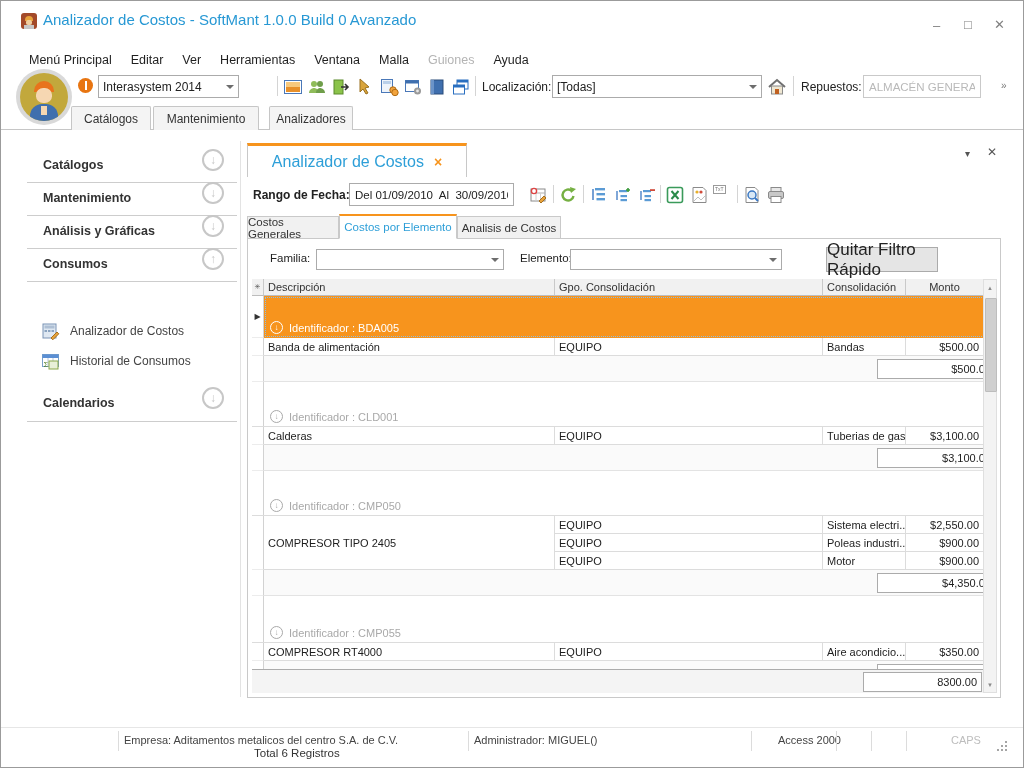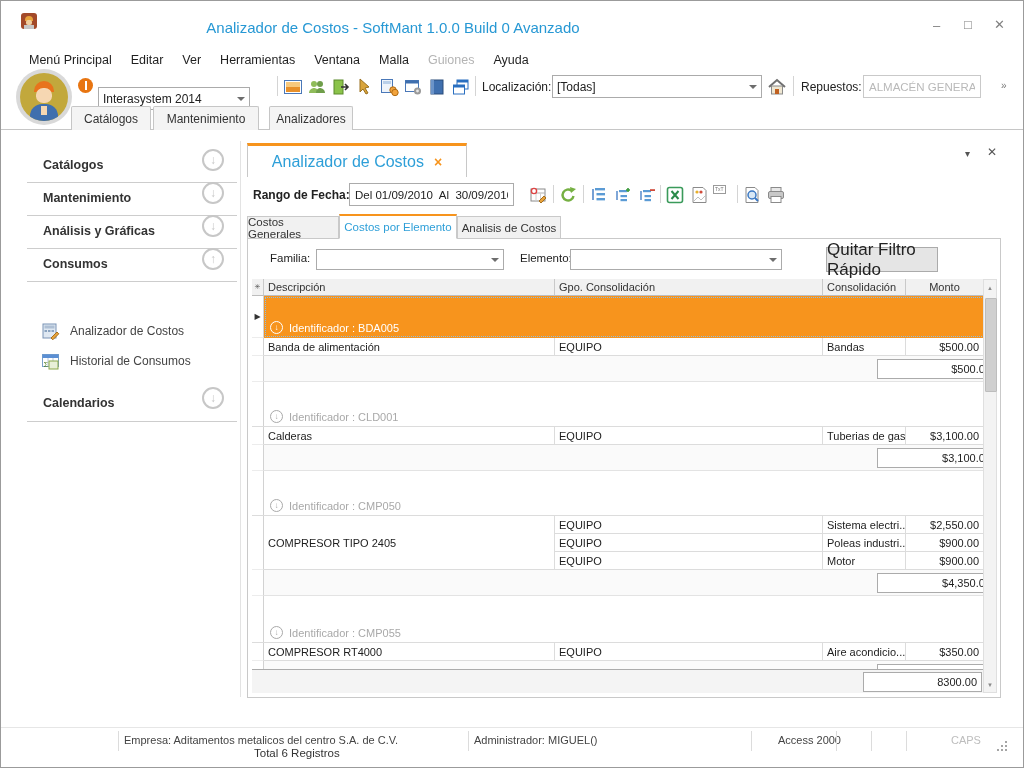--- a/index.html
+++ b/index.html
@@ -77,21 +77,21 @@
 </head>
 <body>
 
 <div class="window">
 
   <div class="abs" style="left:20px;top:12px;width:16px;height:16px;border-radius:3px;background:#a34a2a;overflow:hidden;">
     <div style="position:absolute;left:4px;top:3px;width:8px;height:5px;border-radius:4px 4px 0 0;background:#e8a33c;"></div>
     <div style="position:absolute;left:5px;top:7px;width:6px;height:5px;border-radius:2px;background:#f0cfa0;"></div>
     <div style="position:absolute;left:3px;top:12px;width:10px;height:4px;background:#c8c8c8;"></div>
   </div>
-  <div class="abs title-text nowrap" style="left:42px;top:18px;width:700px;text-align:center;">Analizador de Costos - SoftMant 1.0.0 Build 0 Avanzado</div>
+  <div class="abs title-text nowrap" style="left:42px;top:10px;width:700px;">Analizador de Costos - SoftMant 1.0.0 Build 0 Avanzado</div>
   <div class="abs winctl" style="left:932px;top:17px;">–</div>
   <div class="abs winctl" style="left:963px;top:16px;">□</div>
   <div class="abs winctl" style="left:993px;top:16px;">✕</div>
 
   <div class="abs menu" style="left:28px;top:52px;">
     <span>Menú Principal</span>
     <span>Editar</span>
     <span>Ver</span>
     <span>Herramientas</span>
     <span>Ventana</span>
@@ -106,21 +106,21 @@
       <div style="position:absolute;left:16px;top:15px;width:16px;height:15px;border-radius:45%;background:#f6d7b2;"></div>
       <div style="position:absolute;left:10px;top:31px;width:28px;height:17px;border-radius:12px 12px 0 0;background:#3f6fae;"></div>
       <div style="position:absolute;left:21px;top:33px;width:6px;height:9px;background:#f6d7b2;"></div>
     </div>
   </div>
 
   <div class="abs" style="left:77px;top:77px;width:15px;height:15px;border-radius:50%;background:#e87511;">
     <div style="position:absolute;left:6.5px;top:3px;width:2px;height:9px;background:#fff;"></div>
   </div>
 
-  <div class="abs combo" style="left:97px;top:86px;width:152px;height:23px;">
+  <div class="abs combo" style="left:97px;top:74px;width:141px;height:23px;">
     <span class="flex1 nowrap">Interasystem 2014</span>
     <span class="caret"></span>
   </div>
 
   <div class="abs vsep" style="left:276px;top:75px;height:20px;"></div>
 
   <div class="abs ic" style="left:282px;top:76px;">
     <svg width="20" height="20">
         <rect x="1.5" y="3.5" width="17" height="13" fill="#fff" stroke="#4a78b8"></rect>
         <rect x="3" y="5" width="14" height="5" fill="#f7c97e"></rect>

